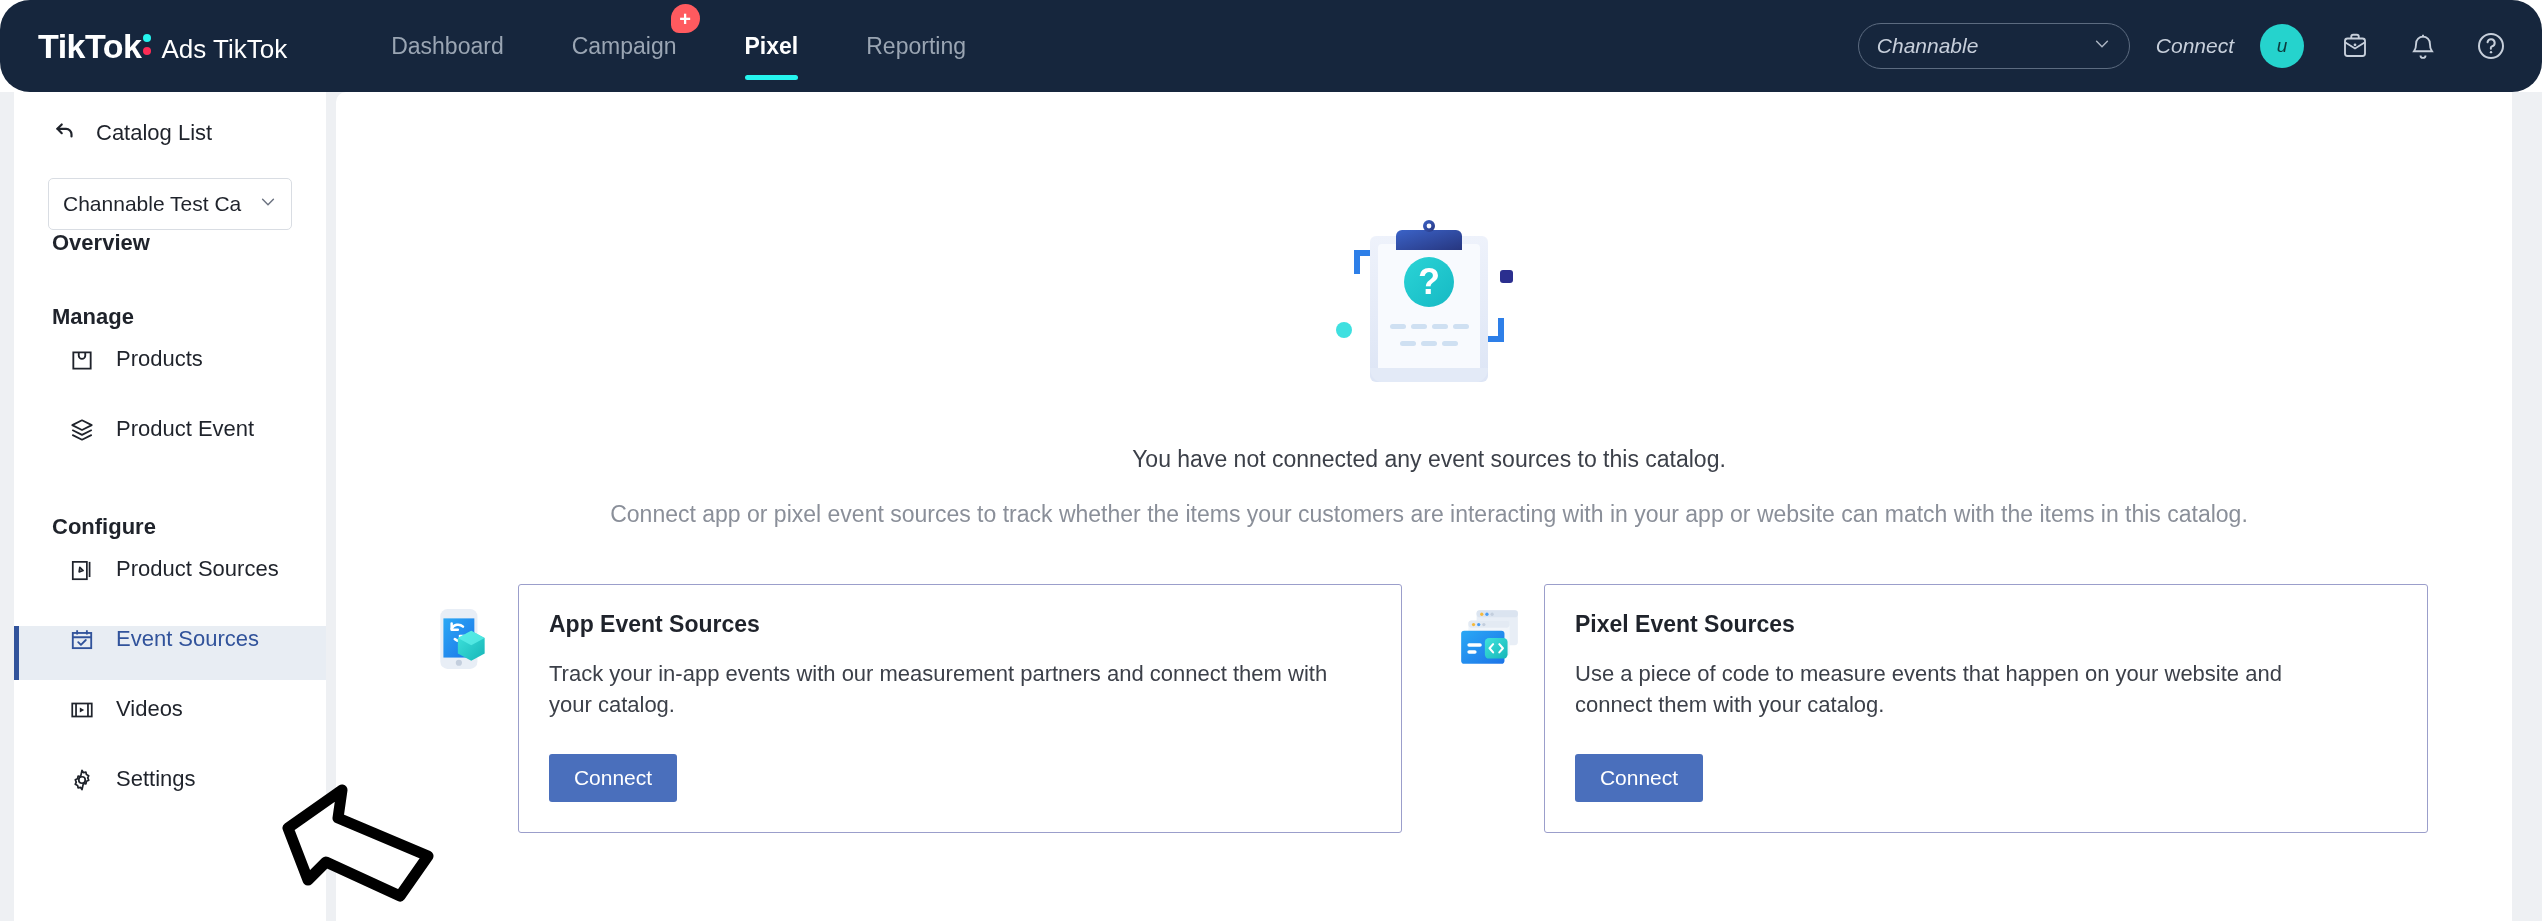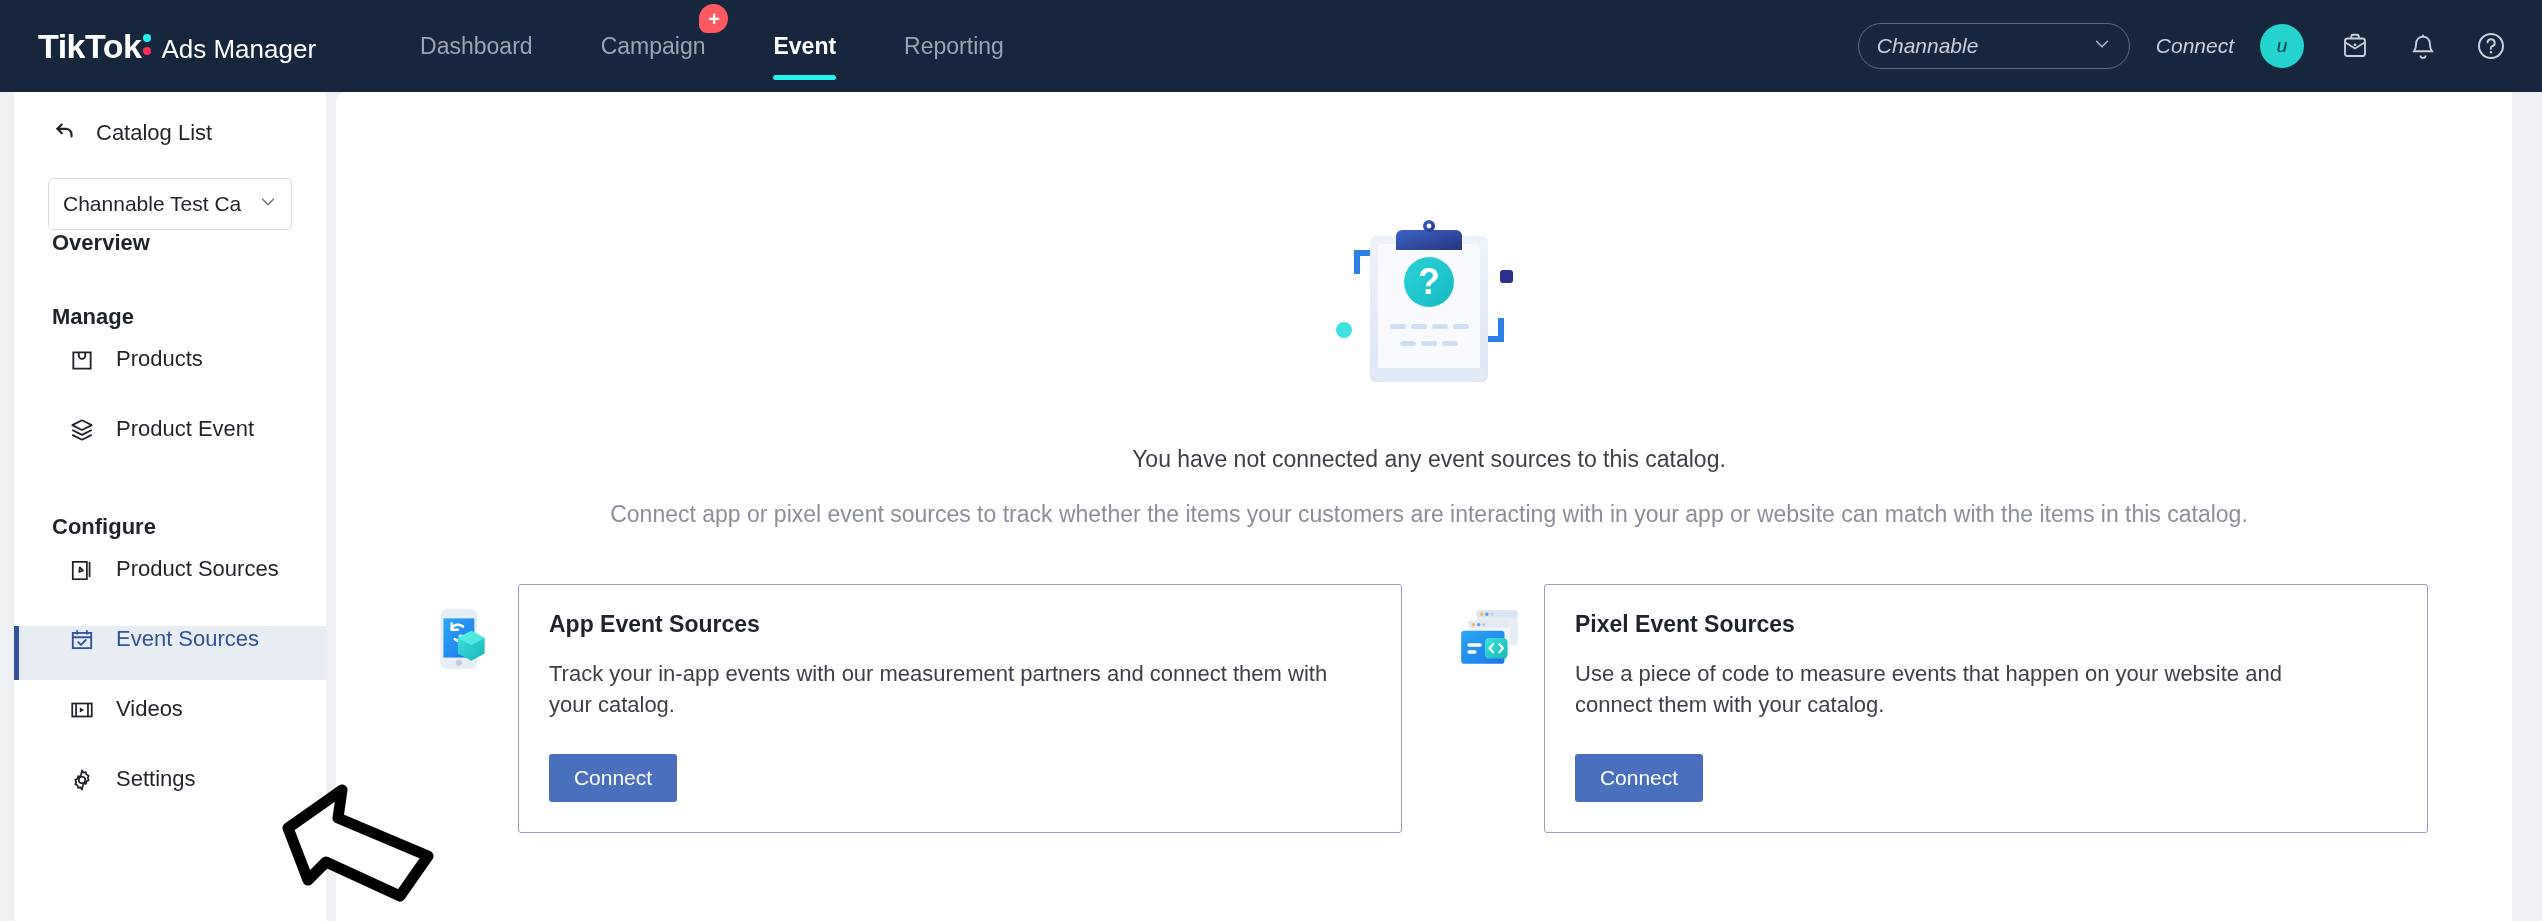--- a/index.html
+++ b/index.html
@@ -9,21 +9,21 @@
     background: #ffffff;
     font-family: "Liberation Sans", sans-serif;
     -webkit-font-smoothing: antialiased;
   }
 
   
   .header {
     position: absolute; top: 0; left: 0;
     width: 2542px; height: 92px;
     background: #16263d;
-    display: flex; align-items: center;
+    display: flex; align-items: center; border-radius: 30px;
   }
   .logo-wrap {
     display: flex; align-items: baseline;
     margin-left: 38px;
   }
   .logo-tiktok {
     font-size: 34px; font-weight: bold; color: #ffffff;
     letter-spacing: -0.5px;
   }
   .logo-colon {
@@ -196,33 +196,33 @@
 <body>
 
 <div class="header">
 
   <div class="logo-wrap">
     <span class="logo-tiktok">TikTok</span>
     <span class="logo-colon">
         <i class="top"></i>
         <i class="bot"></i>
       </span>
-    <span class="logo-ads">Ads Manager</span>
+    <span class="logo-ads">Ads TikTok</span>
   </div>
 
   <div class="nav">
     <div class="nav-item">
       <span>Dashboard</span>
     </div>
     <div class="nav-item">
       <span>Campaign</span>
       <span class="nav-badge">+</span>
     </div>
     <div class="nav-item active">
-      <span>Event</span>
+      <span>Pixel</span>
       <span class="underline"></span>
     </div>
     <div class="nav-item">
       <span>Reporting</span>
     </div>
   </div>
 
   <div class="header-right">
     <div class="acct-select">
       <span>Channable</span>

